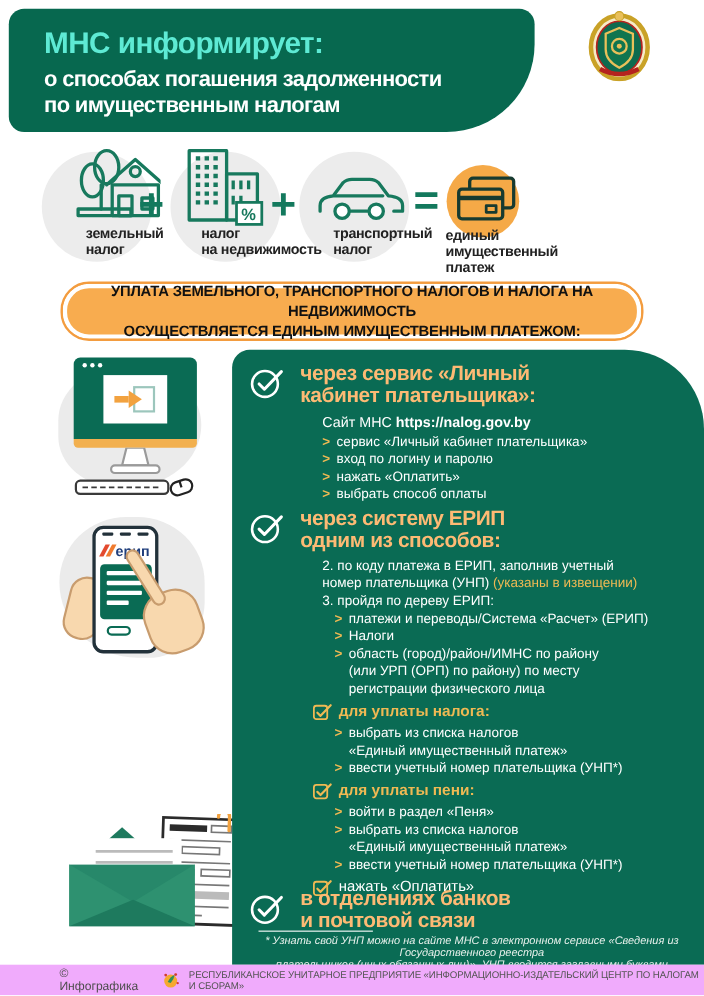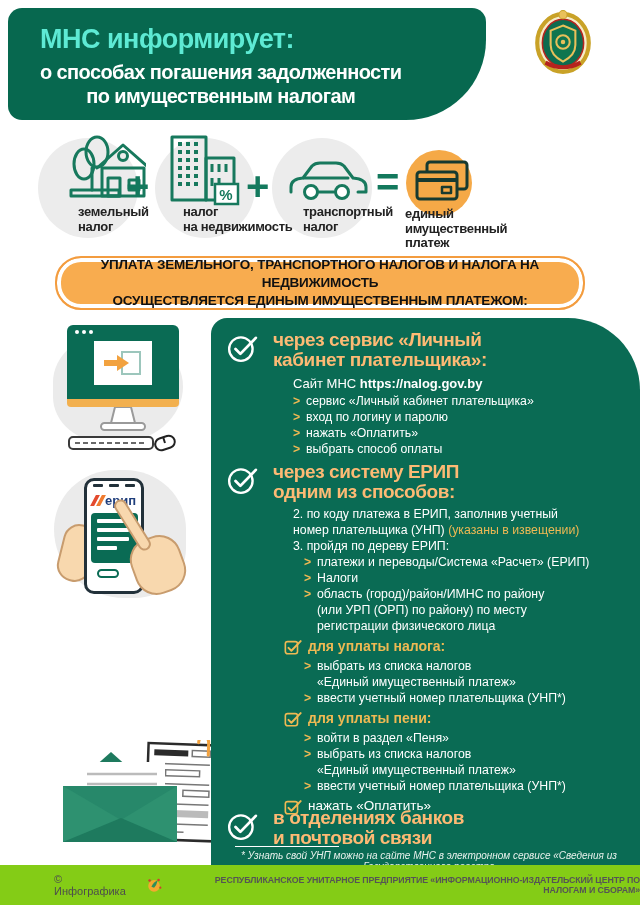--- a/index.html
+++ b/index.html
@@ -6,21 +6,21 @@
   *{box-sizing:border-box;}
   #stage{position:relative;width:640px;height:905px;background:#ffffff;overflow:hidden;
          font-family:"Liberation Sans","DejaVu Sans",sans-serif;}
   .pre{white-space:pre-line;}
 
   
   .header-green{position:absolute;left:8px;top:8px;width:478px;height:112px;
     background:#07684F;border-radius:14px 14px 80px 14px;}
   .hdr-title{position:absolute;left:32px;top:16px;color:#5eead4;font-size:27px;font-weight:bold;letter-spacing:-0.5px;}
   .hdr-sub{position:absolute;left:32px;top:52px;color:#ffffff;font-size:20px;font-weight:bold;
-    line-height:24px;letter-spacing:-0.6px;text-align:center;}
+    line-height:24px;letter-spacing:-0.6px;}
   .ministry{position:absolute;left:488px;top:10px;width:150px;text-align:center;}
   .ministry svg{display:block;margin:0 auto;}
   .ministry-name{margin-top:4px;color:#0E7A5E;font-size:9px;font-weight:bold;line-height:12px;}
 
   
   .circle{position:absolute;border-radius:50%;background:#ECECEC;}
   .c1{left:38px;top:138px;width:100px;height:100px;}
   .c2{left:155px;top:138px;width:100px;height:100px;}
   .c3{left:272px;top:138px;width:100px;height:100px;}
   .c4{left:406px;top:150px;width:66px;height:66px;background:#F5A947;}
@@ -78,25 +78,25 @@
   .ph-menu{position:absolute;left:4px;top:32px;width:47px;height:50px;background:#0A6B54;border-radius:4px;padding:6px 0 0 6px;}
   .ph-menu i{display:block;width:32px;height:4px;background:#fff;margin-bottom:5px;border-radius:1px;}
   .ph-menu i.short{width:20px;}
   .ph-pill{position:absolute;left:10px;top:88px;width:22px;height:9px;border:2px solid #0A6B54;border-radius:5px;}
   .hand{position:absolute;background:#F8D8AE;border:2px solid #C89C6E;}
   .hand-l{left:20px;top:62px;width:34px;height:58px;border-radius:16px;transform:rotate(14deg);}
   .finger{left:86px;top:34px;width:13px;height:58px;border-radius:8px;transform:rotate(-32deg);}
   .palm{left:92px;top:74px;width:52px;height:58px;border-radius:22px;transform:rotate(-20deg);}
 
   
-  .footer{position:absolute;left:0;bottom:0;width:640px;height:40px;background:#84cc16;
+  .footer{position:absolute;left:0;bottom:0;width:640px;height:28px;background:#f0abfc;
     display:flex;align-items:center;}
   .foot-copy{margin-left:54px;color:#4D4D4D;font-size:11px;}
   .foot-logo{margin-left:18px;}
-  .foot-text{margin-left:8px;color:#555555;font-size:8.8px;font-weight:bold;letter-spacing:-0.1px;text-align:right;}
+  .foot-text{margin-left:8px;color:#555555;font-size:8.8px;font-weight:normal;letter-spacing:-0.1px;}
 </style>
 </head>
 <body>
 
 <div id="stage">
 
   <div class="header-green">
     <div class="hdr-title">МНС информирует:</div>
     <div class="hdr-sub pre">о способах погашения задолженности
 по имущественным налогам</div>

